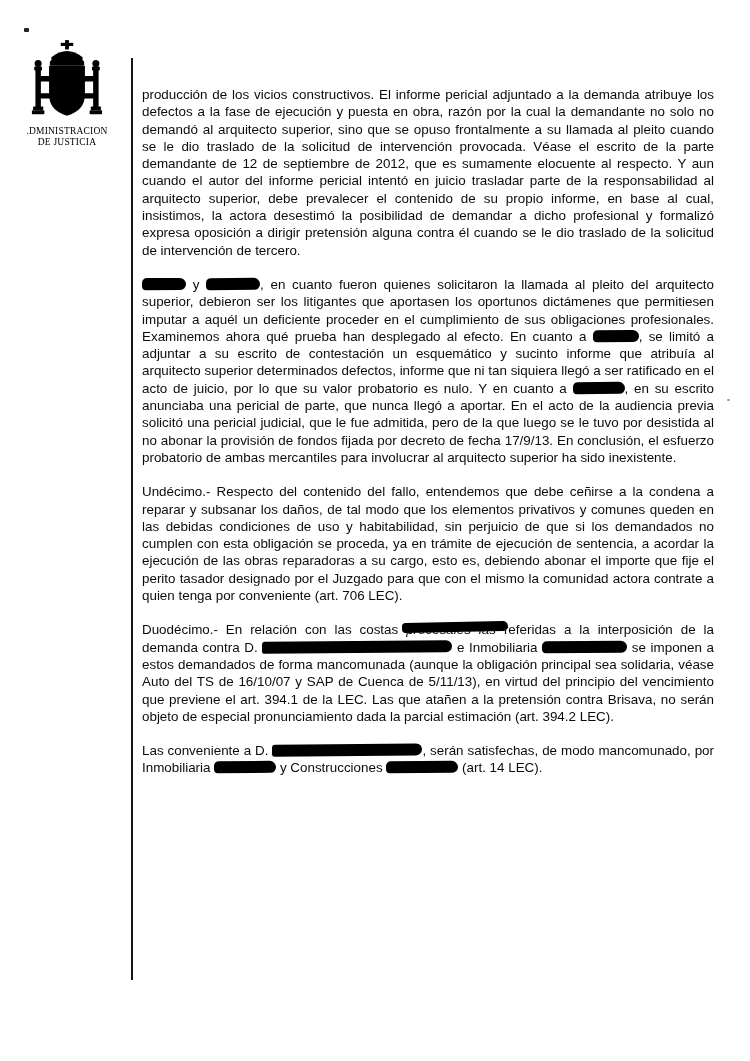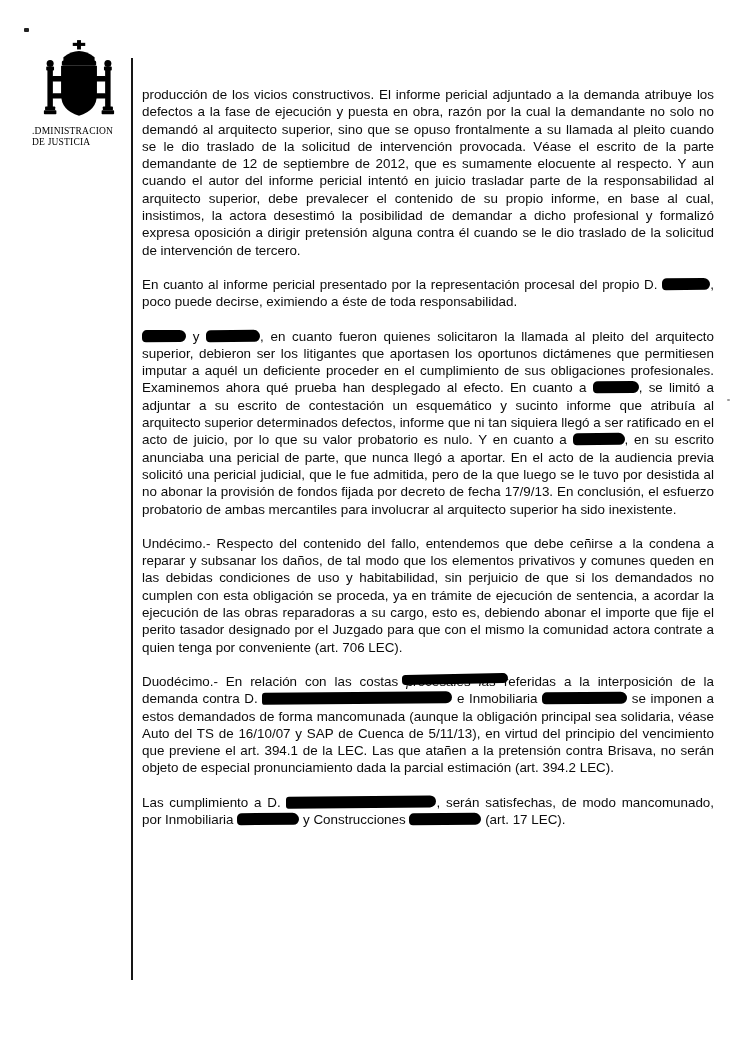--- a/index.html
+++ b/index.html
@@ -12,21 +12,21 @@
     position:relative;
   }
   .page{position:absolute;inset:0;background:#fff;}
 
   
   .speck{position:absolute;background:#222;border-radius:1px;}
   .speck.s1{left:24px;top:28px;width:5px;height:4px;}
   .speck.s2{left:727px;top:399px;width:3px;height:2px;background:#9a9a9a;}
 
   
-  .logo-block{position:absolute;left:32px;top:40px;width:94px;text-align:left;}
+  .logo-block{position:absolute;left:20px;top:40px;width:94px;text-align:center;}
   .logo-block svg{display:block;margin:0 auto;}
   .logo-caption{
     font-family:"Liberation Serif","DejaVu Serif",serif;
     font-size:9.5px;line-height:11px;font-weight:400;
     letter-spacing:0.2px;color:#000;white-space:nowrap;
   }
 
   
   .divider{position:absolute;left:131px;top:58px;width:2px;height:922px;background:#161616;}
 
@@ -99,20 +99,19 @@
       </g>
     </svg>
     <div class="logo-caption">.DMINISTRACION</div>
     <div class="logo-caption">DE JUSTICIA</div>
   </div>
 
   <div class="divider"></div>
 
   <div class="content" id="content">
       <p class="para"><span class="t">producción de los vicios constructivos. El informe pericial adjuntado a la demanda atribuye los defectos a la fase de ejecución y puesta en obra, razón por la cual la demandante no solo no demandó al arquitecto superior, sino que se opuso frontalmente a su llamada al pleito cuando se le dio traslado de la solicitud de intervención provocada. Véase el escrito de la parte demandante de 12 de septiembre de 2012, que es sumamente elocuente al respecto. Y aun cuando el autor del informe pericial intentó en juicio trasladar parte de la responsabilidad al arquitecto superior, debe prevalecer el contenido de su propio informe, en base al cual, insistimos, la actora desestimó la posibilidad de demandar a dicho profesional y formalizó expresa oposición a dirigir pretensión alguna contra él cuando se le dio traslado de la solicitud de intervención de tercero.</span></p>
-      <p class="para"><span class="t">En cuanto al informe pericial presentado por la representación procesal del propio D. </span><span class="redact" style="width: 48px;"></span><span class="t">, poco puede decirse, eximiendo a éste de toda responsabilidad.</span></p>
       <p class="para"><span class="redact" style="width: 44px;"></span><span class="t"> y </span><span class="redact" style="width: 54px;"></span><span class="t">, en cuanto fueron quienes solicitaron la llamada al pleito del arquitecto superior, debieron ser los litigantes que aportasen los oportunos dictámenes que permitiesen imputar a aquél un deficiente proceder en el cumplimiento de sus obligaciones profesionales. Examinemos ahora qué prueba han desplegado al efecto. En cuanto a </span><span class="redact" style="width: 46px;"></span><span class="t">, se limitó a adjuntar a su escrito de contestación un esquemático y sucinto informe que atribuía al arquitecto superior determinados defectos, informe que ni tan siquiera llegó a ser ratificado en el acto de juicio, por lo que su valor probatorio es nulo. Y en cuanto a </span><span class="redact" style="width: 52px;"></span><span class="t">, en su escrito anunciaba una pericial de parte, que nunca llegó a aportar. En el acto de la audiencia previa solicitó una pericial judicial, que le fue admitida, pero de la que luego se le tuvo por desistida al no abonar la provisión de fondos fijada por decreto de fecha 17/9/13. En conclusión, el esfuerzo probatorio de ambas mercantiles para involucrar al arquitecto superior ha sido inexistente.</span></p>
       <p class="para"><span class="b">Undécimo.-</span><span class="t"> Respecto del contenido del fallo, entendemos que debe ceñirse a la condena a reparar y subsanar los daños, de tal modo que los elementos privativos y comunes queden en las debidas condiciones de uso y habitabilidad, sin perjuicio de que si los demandados no cumplen con esta obligación se proceda, ya en trámite de ejecución de sentencia, a acordar la ejecución de las obras reparadoras a su cargo, esto es, debiendo abonar el importe que fije el perito tasador designado por el Juzgado para que con el mismo la comunidad actora contrate a quien tenga por conveniente (art. 706 LEC).</span></p>
       <p class="para"><span class="b">Duodécimo.-</span><span class="t"> En relación con las costas </span><span class="strike">procesales las</span><span class="t"> referidas a la interposición de la demanda contra D. </span><span class="redact long" style="width: 190px;"></span><span class="t"> e Inmobiliaria </span><span class="redact" style="width: 85px;"></span><span class="t"> se imponen a estos demandados de forma mancomunada (aunque la obligación principal sea solidaria, véase Auto del TS de 16/10/07 y SAP de Cuenca de 5/11/13), en virtud del principio del vencimiento que previene el art. 394.1 de la LEC. Las que atañen a la pretensión contra Brisava, no serán objeto de especial pronunciamiento dada la parcial estimación (art. 394.2 LEC).</span></p>
-      <p class="para"><span class="t">Las cumplimiento a D. </span><span class="redact long" style="width: 150px;"></span><span class="t">, serán satisfechas, de modo mancomunado, por Inmobiliaria </span><span class="redact" style="width: 62px;"></span><span class="t"> y Construcciones </span><span class="redact" style="width: 72px;"></span><span class="t"> (art. 17 LEC).</span></p>
+      <p class="para"><span class="t">Las conveniente a D. </span><span class="redact long" style="width: 150px;"></span><span class="t">, serán satisfechas, de modo mancomunado, por Inmobiliaria </span><span class="redact" style="width: 62px;"></span><span class="t"> y Construcciones </span><span class="redact" style="width: 72px;"></span><span class="t"> (art. 14 LEC).</span></p>
     </div>
 
 </div>
 
 </body></html>

